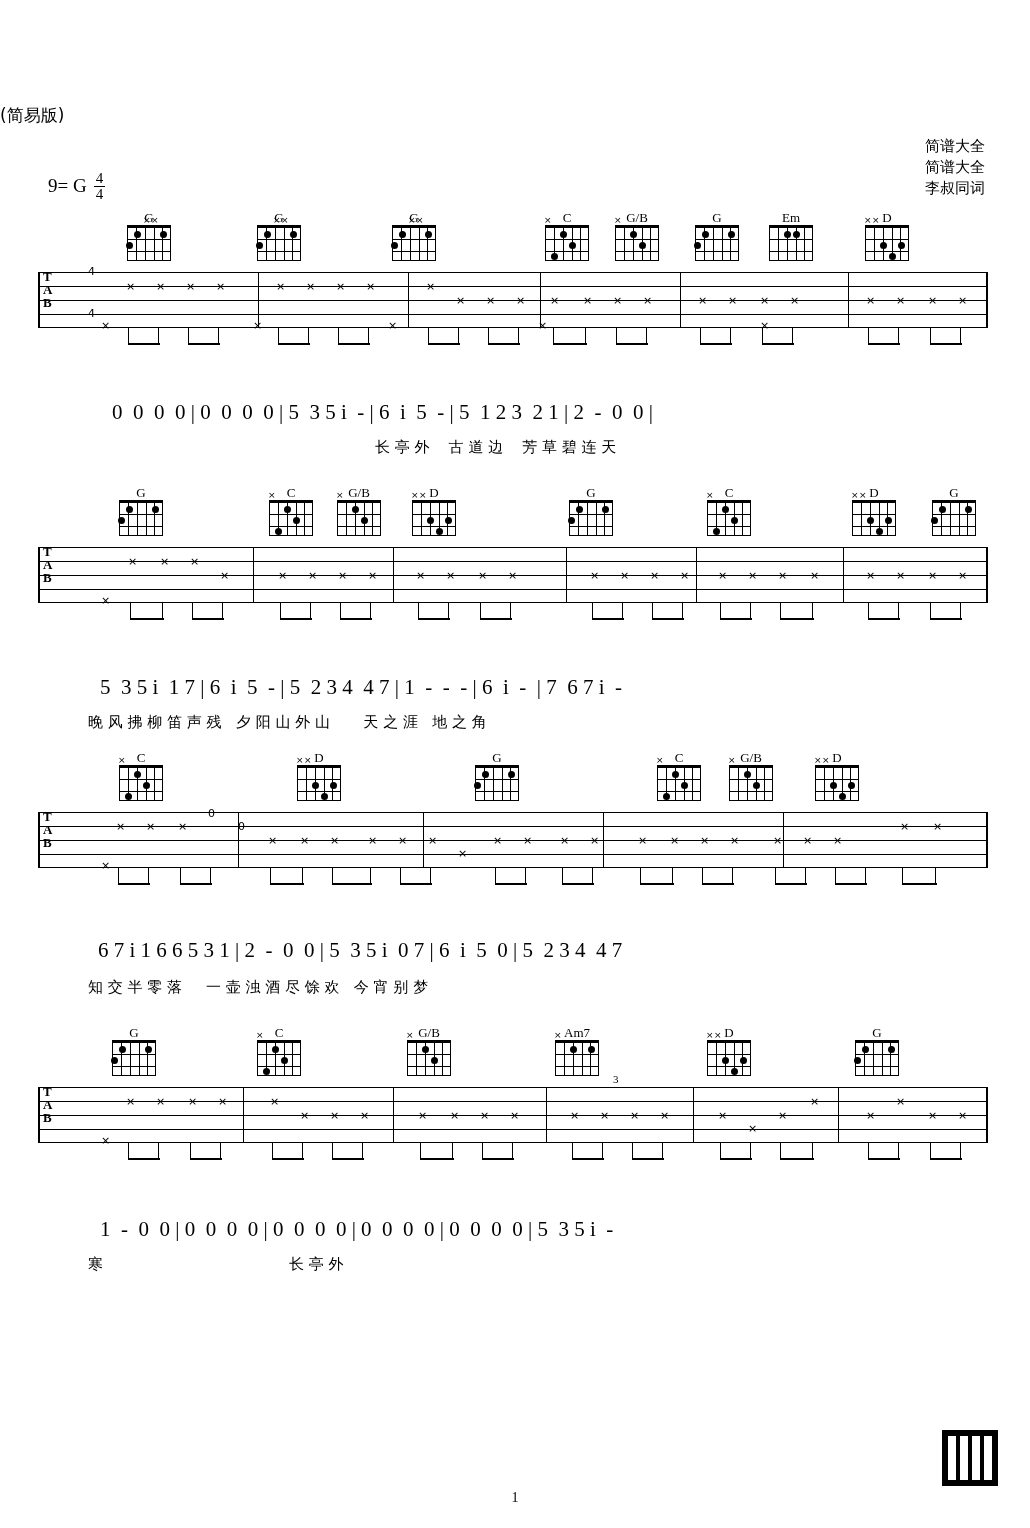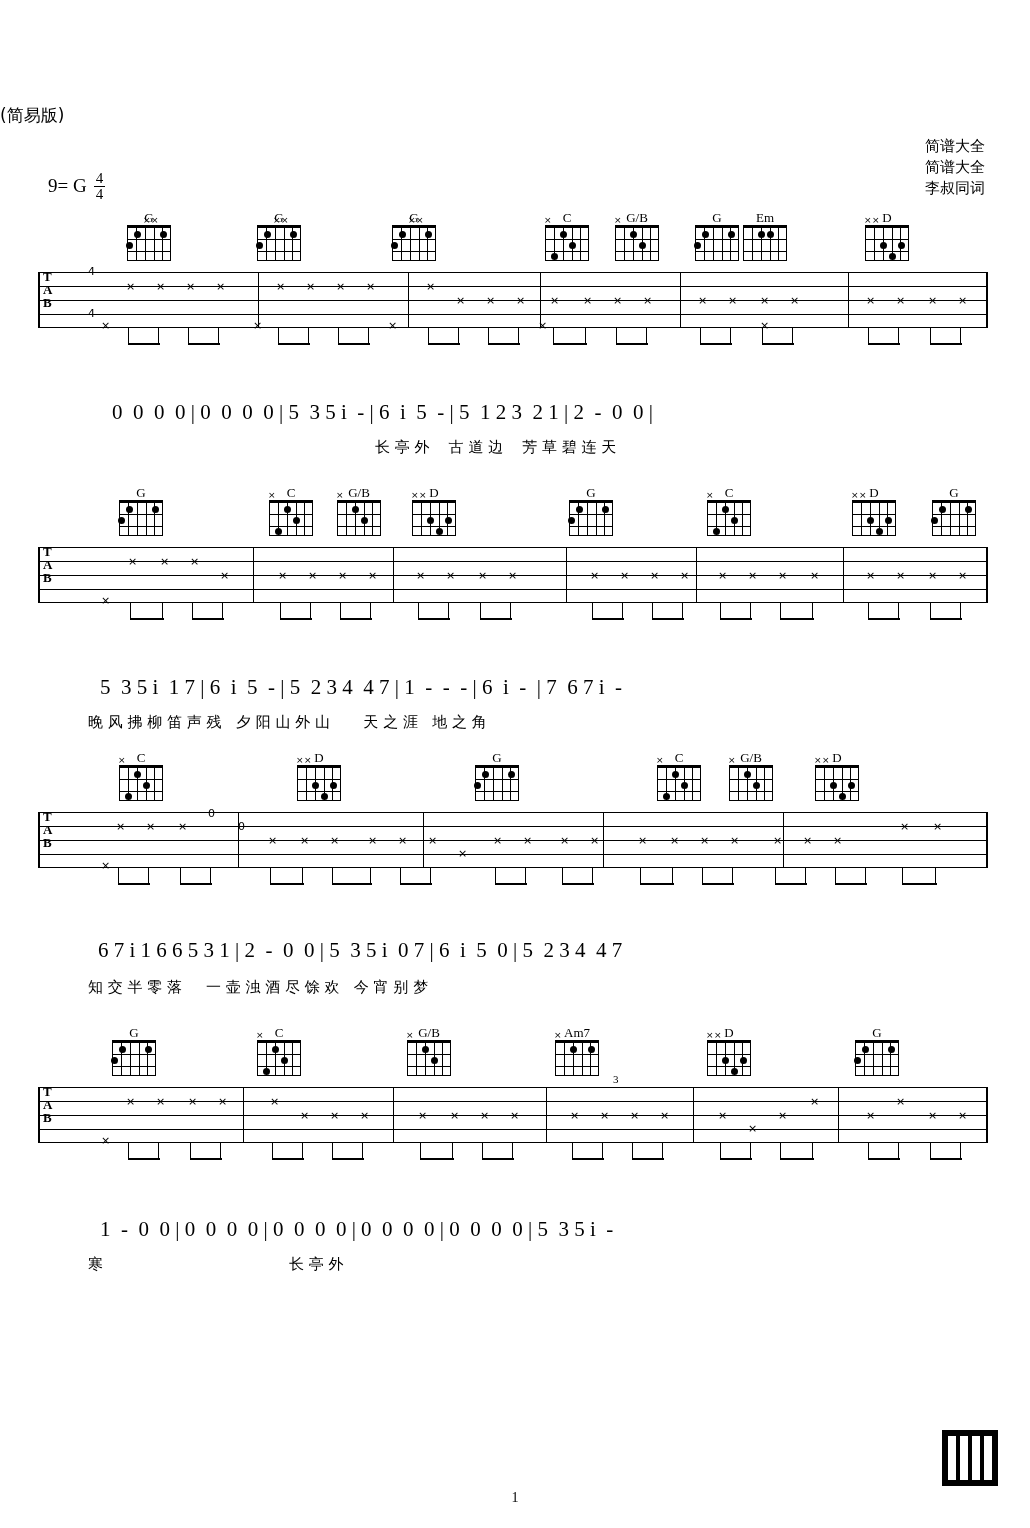--- a/index.html
+++ b/index.html
@@ -320,21 +320,21 @@
           <div class="v" style="left:17px"></div>
         <div class="v" style="left:26px"></div>
           <div class="v" style="left:34px"></div>
         <div class="h" style="top:11px"></div>
           <div class="h" style="top:23px"></div>
         <div class="dot" style="left:-2px; top:14px"></div>
         <div class="dot" style="left:6px; top:3px"></div>
         <div class="dot" style="left:32px; top:3px"></div>
       </div>
     </div>
-    <div class="chord" style="left:736px; top:0;">
+    <div class="chord" style="left:762px; top:0;">
       <div class="cname">Em</div>
       <div class="grid">
         <div class="v" style="left:8px"></div>
           <div class="v" style="left:17px"></div>
         <div class="v" style="left:26px"></div>
           <div class="v" style="left:34px"></div>
         <div class="h" style="top:11px"></div>
           <div class="h" style="top:23px"></div>
         <div class="dot" style="left:14px; top:3px"></div>
         <div class="dot" style="left:23px; top:3px"></div>

